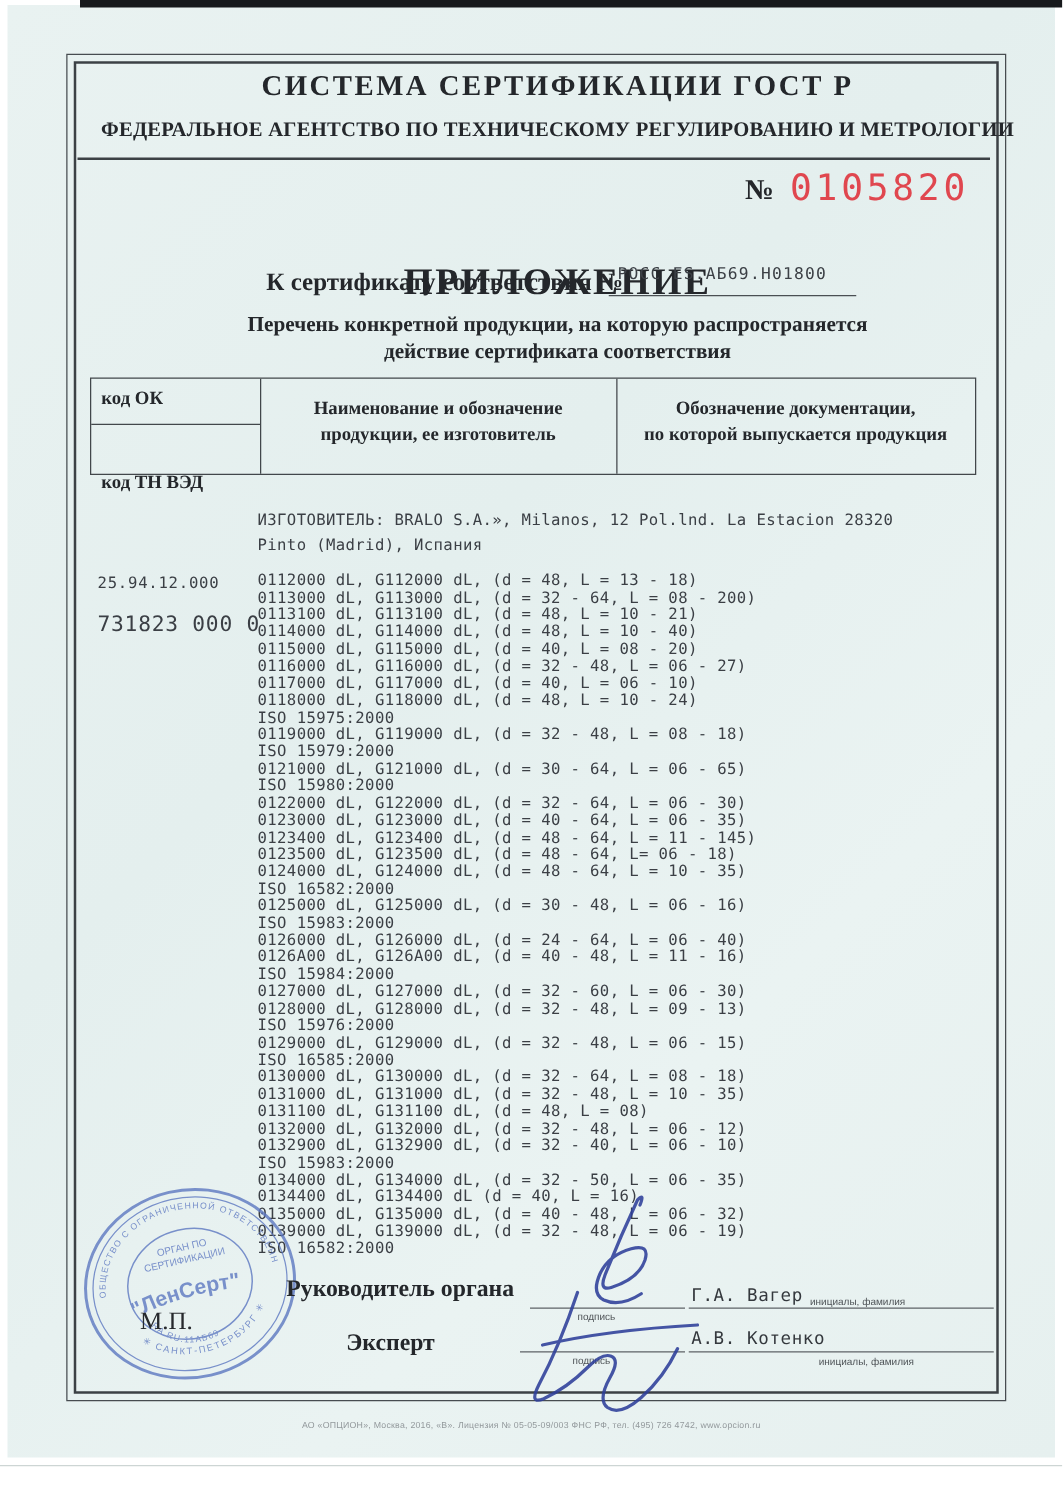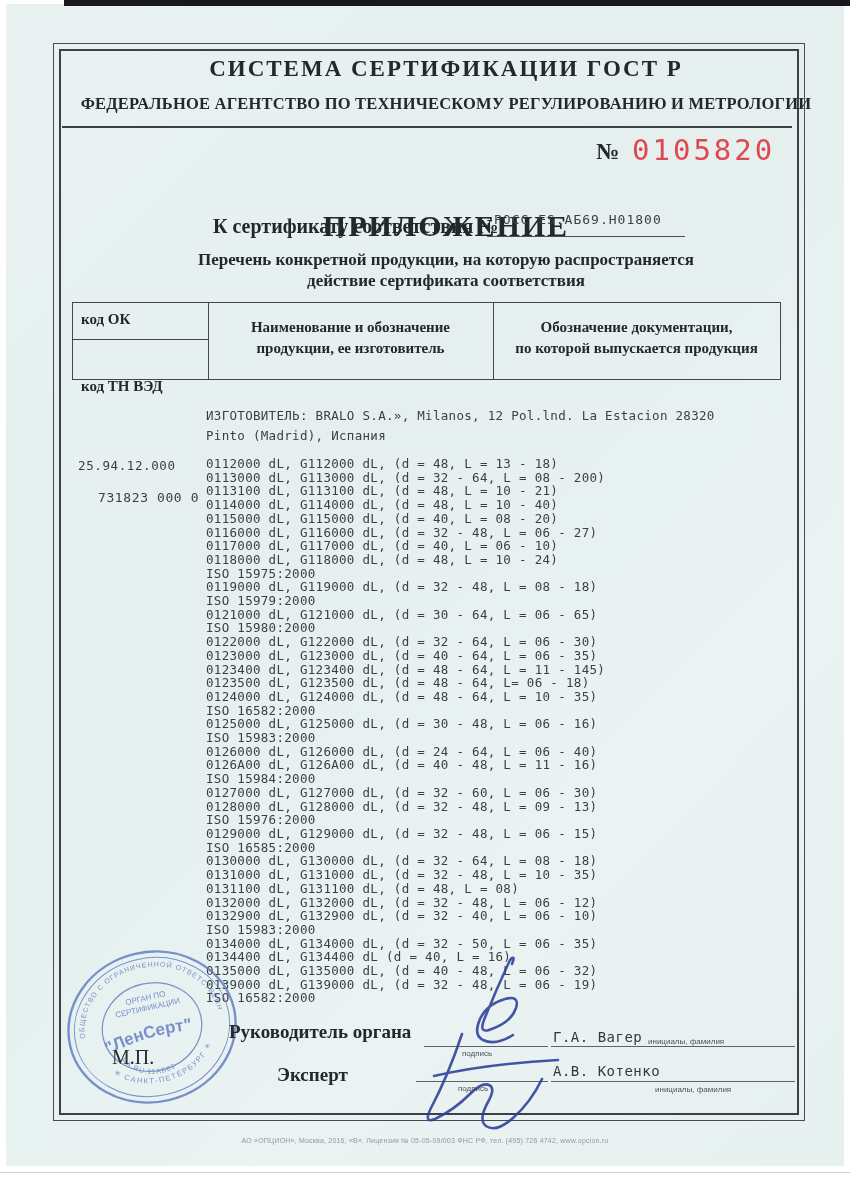--- a/index.html
+++ b/index.html
@@ -34,21 +34,21 @@
   .tbl .c1b{position:absolute;left:8px;top:44px;font-size:15px;font-weight:bold;margin-top:31px;}
   .tbl .c2{position:absolute;left:135px;top:14px;width:285px;font-size:15px;font-weight:bold;
            text-align:center;line-height:21px;white-space:pre;}
   .tbl .c3{position:absolute;left:420px;top:14px;width:287px;font-size:15px;font-weight:bold;
            text-align:center;line-height:21px;white-space:pre;}
 
   .mono{font-family:"DejaVu Sans Mono",monospace;color:#3b3f45;}
   .manufacturer{position:absolute;left:206px;top:406px;font-size:12.5px;letter-spacing:.3px;
                 line-height:20px;white-space:pre;}
   .code-ok{position:absolute;left:78px;top:458px;font-size:12.5px;letter-spacing:.6px;}
-  .code-tnved{position:absolute;left:78px;top:490px;font-size:13px;letter-spacing:.6px;margin-left:20px;}
+  .code-tnved{position:absolute;left:78px;top:490px;font-size:17px;letter-spacing:.6px;}
   .products{position:absolute;left:206px;top:457px;font-size:12.5px;letter-spacing:.3px;
             line-height:13.7px;white-space:pre;}
 
   .role1{position:absolute;left:229px;top:1021px;font-size:19px;font-weight:bold;}
   .role2{position:absolute;left:229px;top:1064px;font-size:19px;font-weight:bold;margin-left:48px;}
   .sig-line{position:absolute;height:1px;background:#5e6367;}
   .sig-lbl{position:absolute;font-family:"Liberation Sans",sans-serif;font-size:8px;color:#4e5357;}
   .name{position:absolute;font-family:"DejaVu Sans Mono",monospace;font-size:14px;
         letter-spacing:.5px;color:#34383d;}
   .mp{position:absolute;left:112px;top:1046px;font-size:20px;color:#26292d;}

